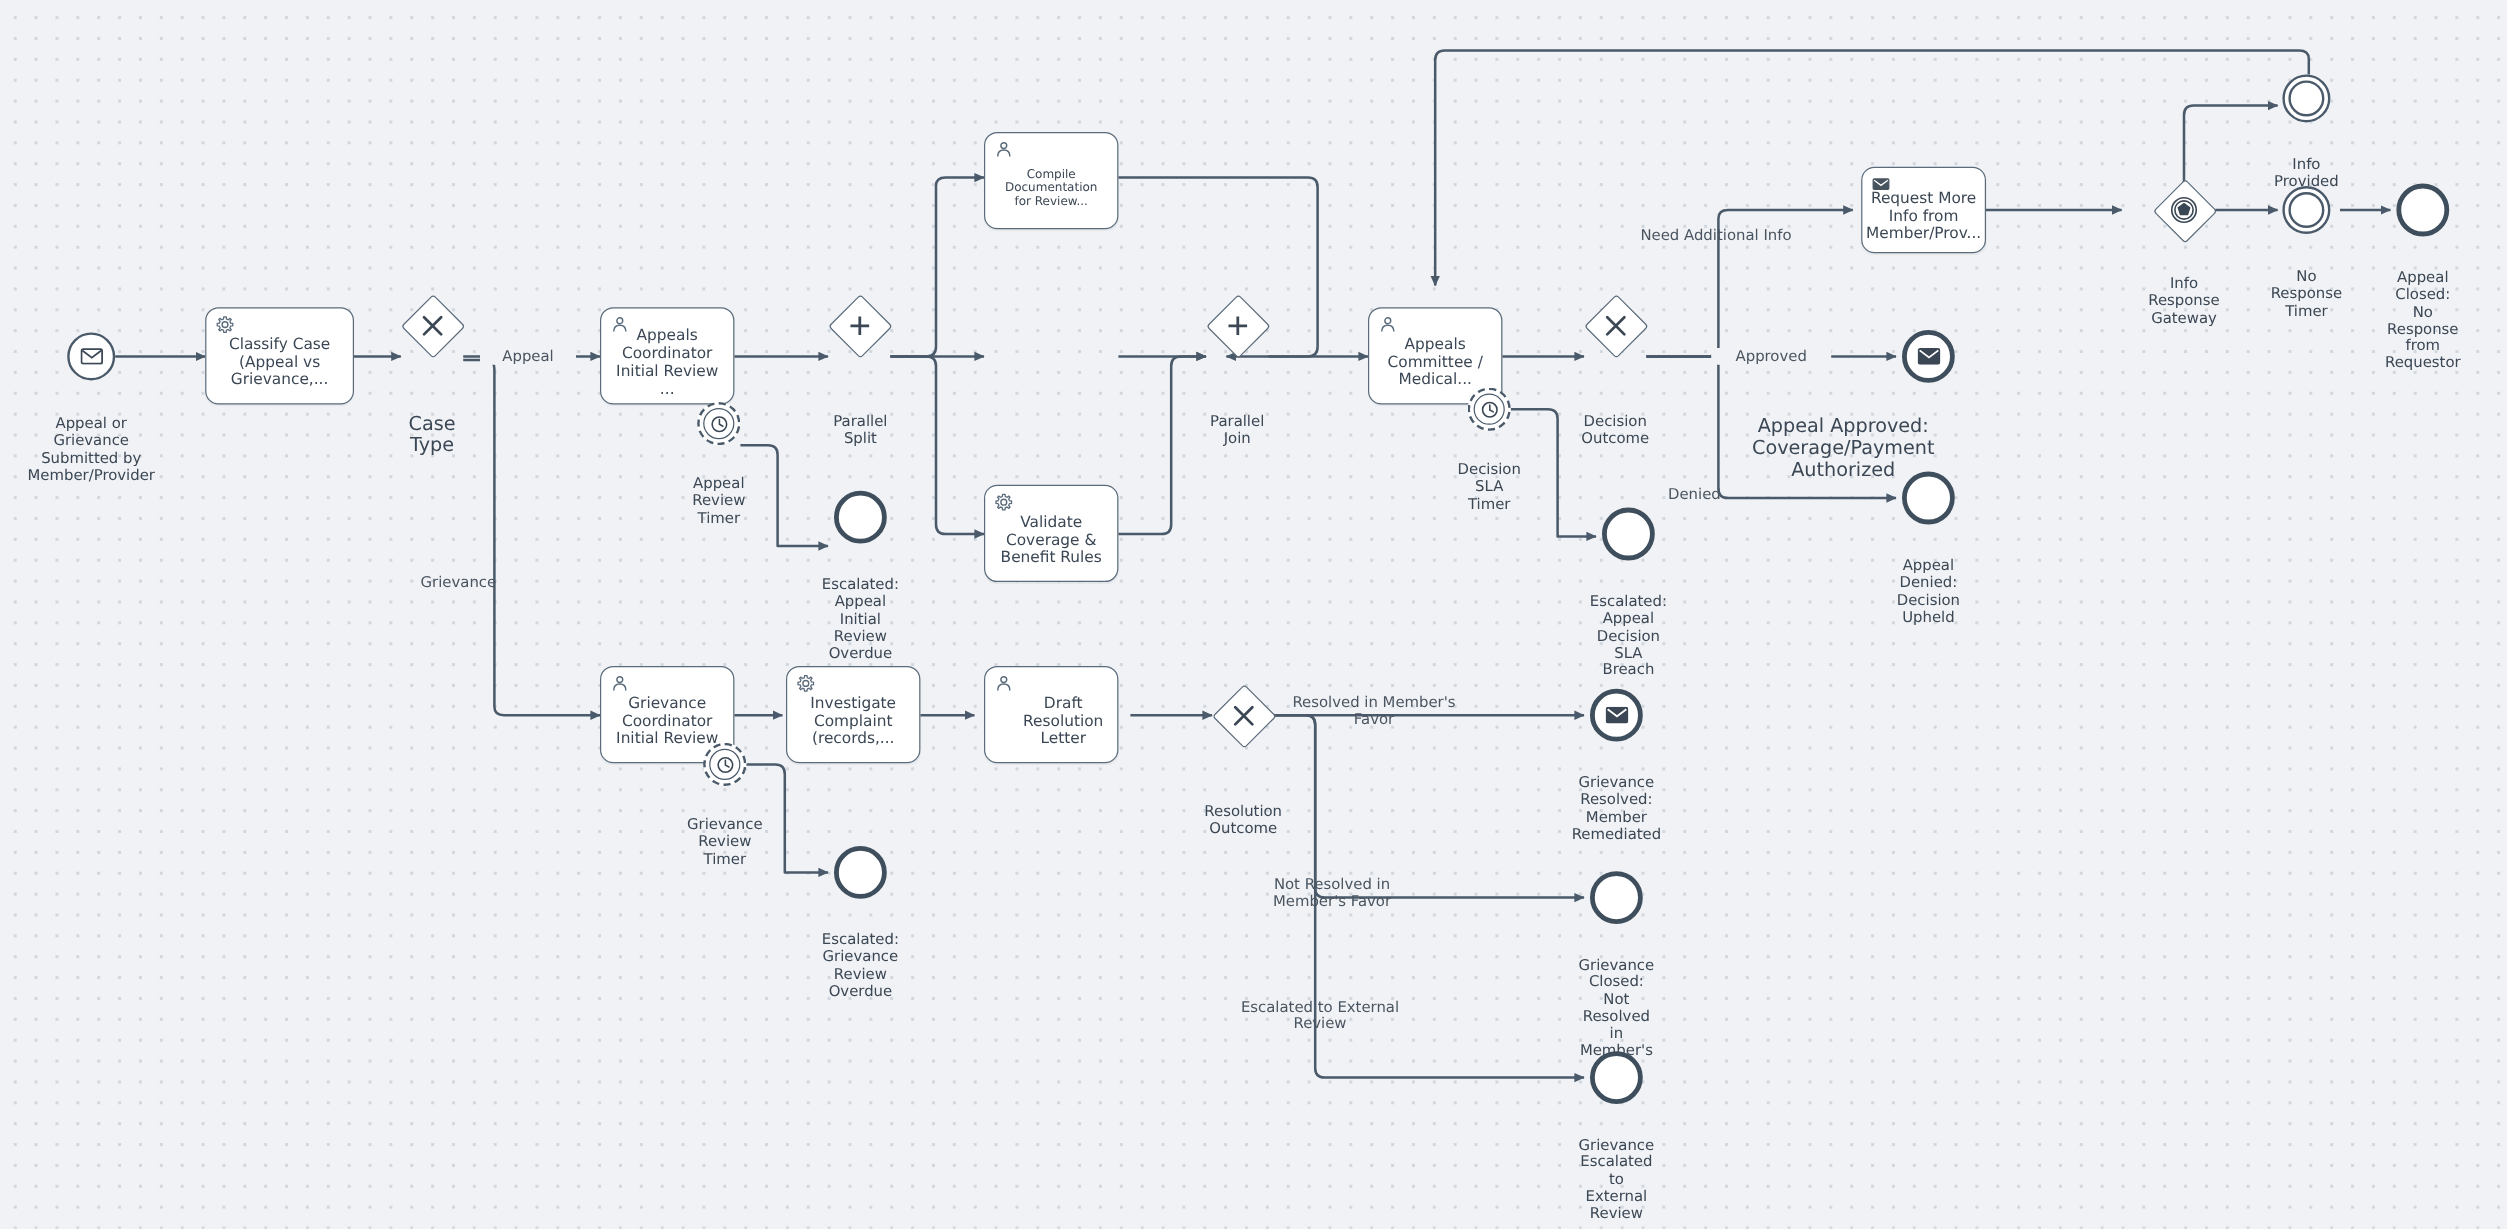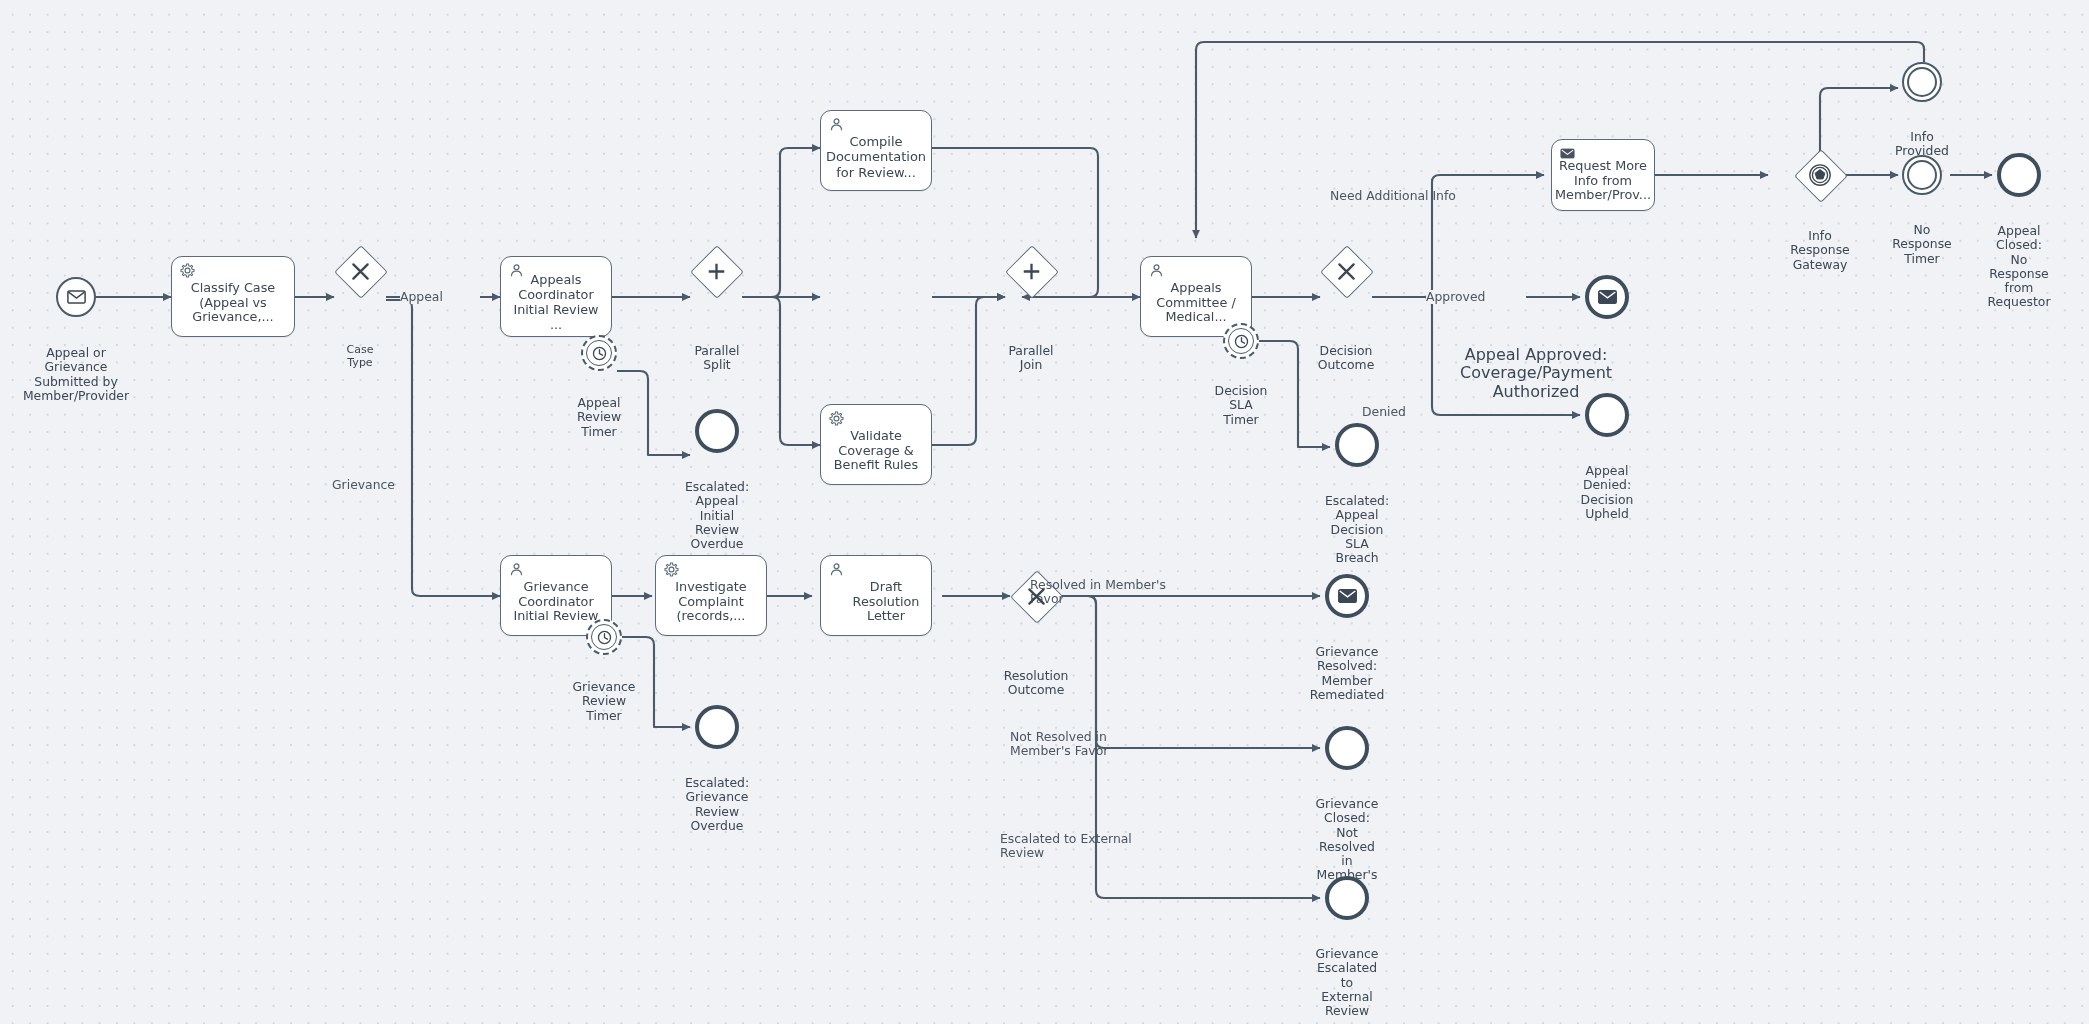--- a/index.html
+++ b/index.html
@@ -48,21 +48,21 @@
     margin-left:-18px;margin-top:-18px;
     background:#fff;border:1.7px solid #5b6b7b;
     transform:rotate(45deg);border-radius:3px;
   }
   .gw .gicon{position:absolute;left:0;top:0;width:100%;height:100%;
     display:flex;align-items:center;justify-content:center;z-index:3;color:#3b4754;}
 
   
   .nlabel{position:absolute;text-align:center;line-height:1.15;color:#3b4754;
           white-space:pre-line;pointer-events:none;margin-top:24px;}
-  .elabel{position:absolute;text-align:left;line-height:1.16;color:#4a5561;
+  .elabel{position:absolute;text-align:center;line-height:1.16;color:#4a5561;
           white-space:pre-line;pointer-events:none;}
 </style>
 </head>
 <body>
 
 <div id="canvas">
 
   <svg class="edges" viewBox="0 0 2089 1024">
     <defs>
       <marker id="arw" markerWidth="9" markerHeight="9" refX="8" refY="4.5" orient="auto" markerUnits="userSpaceOnUse">
@@ -159,21 +159,21 @@
   </div>
 
   <div class="gw" style="left:334px;top:245px;width:52px;height:52px;">
     <div class="diamond"></div>
     <div class="gicon">
       <svg width="21" height="21" viewBox="0 0 20 20">
           <path d="M3.2,3.2 L16.8,16.8 M16.8,3.2 L3.2,16.8" stroke="#3b4754" stroke-width="2.2" stroke-linecap="round"></path>
         </svg>
     </div>
   </div>
-  <div class="nlabel" style="left: 320px; top: 320px; width: 80px; font-size: 11px; white-space: pre-line;">Case
+  <div class="nlabel" style="left: 320px; top: 320px; width: 80px; font-size: 16px; white-space: pre-line;">Case
 Type</div>
 
   <div class="node task" style="left:500px;top:256px;width:112px;height:81px;font-size:12.8px;">
     <span class="ticon">
       <svg width="15" height="15" viewBox="0 0 16 16">
           <circle cx="8" cy="4.6" r="2.6" fill="none" stroke="#5b6b7b" stroke-width="1.3"></circle>
           <path d="M2.6,14.2 C2.6,10.3 5.0,8.6 8,8.6 C11,8.6 13.4,10.3 13.4,14.2" fill="none" stroke="#5b6b7b" stroke-width="1.3"></path>
         </svg>
     </span>
     <span class="tlabel" style="padding-top: 13px; white-space: pre-line;">Appeals
@@ -205,21 +205,21 @@
     <div class="diamond"></div>
     <div class="gicon">
       <svg width="21" height="21" viewBox="0 0 20 20">
           <path d="M10,2.6 L10,17.4 M2.6,10 L17.4,10" stroke="#3b4754" stroke-width="2.2" stroke-linecap="butt"></path>
         </svg>
     </div>
   </div>
   <div class="nlabel" style="left: 677px; top: 320px; width: 80px; font-size: 12.4px; white-space: pre-line;">Parallel
 Split</div>
 
-  <div class="node task" style="left:820px;top:110px;width:112px;height:81px;font-size:13px;">
+  <div class="node task" style="left:820px;top:110px;width:112px;height:81px;font-size:10px;">
     <span class="ticon">
       <svg width="15" height="15" viewBox="0 0 16 16">
           <circle cx="8" cy="4.6" r="2.6" fill="none" stroke="#5b6b7b" stroke-width="1.3"></circle>
           <path d="M2.6,14.2 C2.6,10.3 5.0,8.6 8,8.6 C11,8.6 13.4,10.3 13.4,14.2" fill="none" stroke="#5b6b7b" stroke-width="1.3"></path>
         </svg>
     </span>
     <span class="tlabel" style="padding-top: 13px; white-space: pre-line;">Compile
 Documentation
 for Review...</span>
   </div>

